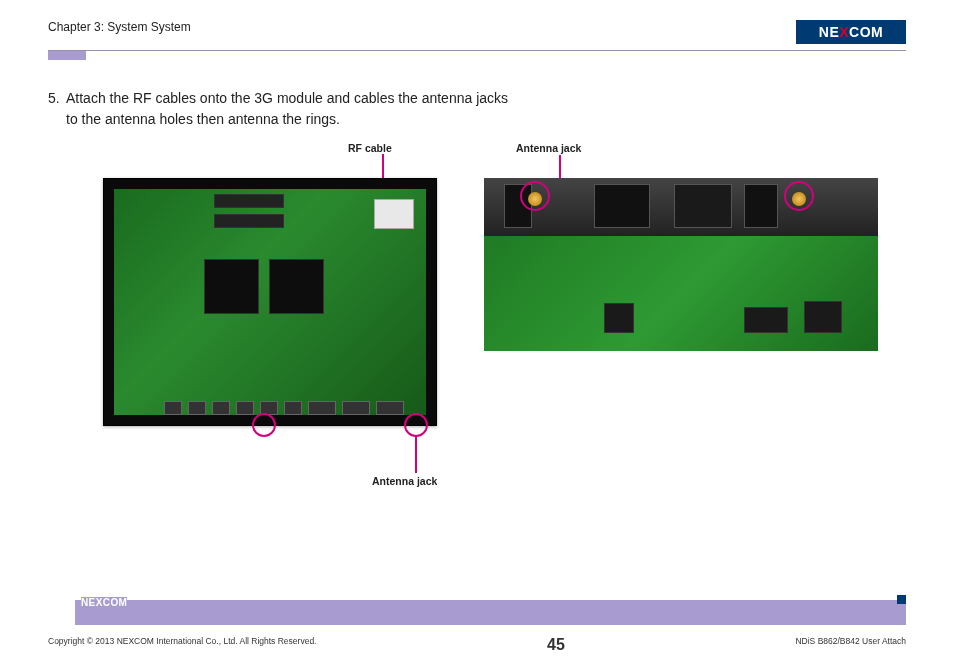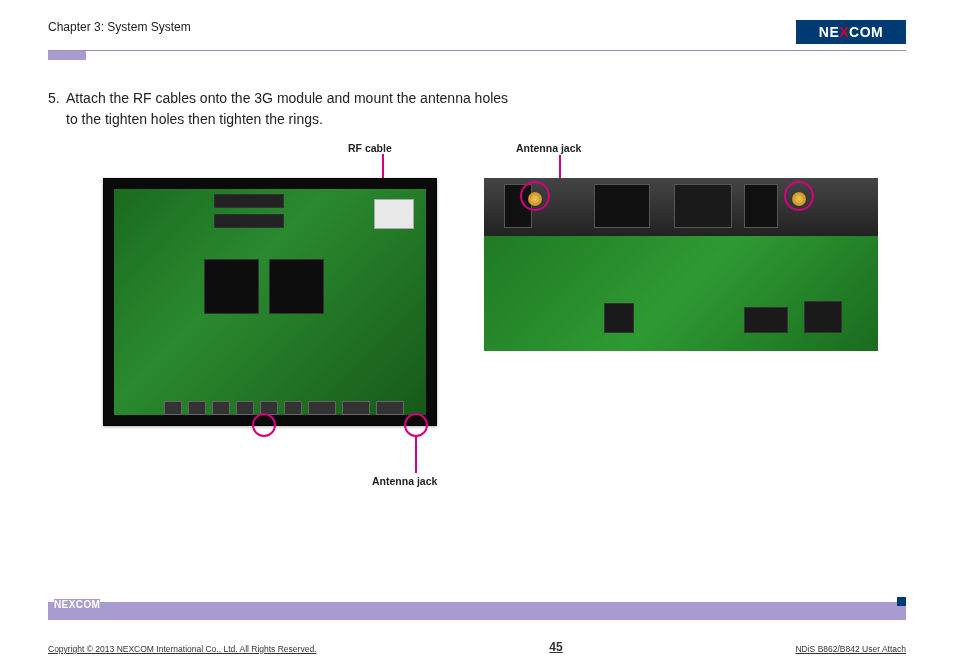--- a/index.html
+++ b/index.html
@@ -262,23 +262,24 @@
     .small-chip.sc1 { left: 120px; width: 30px; height: 30px; }
     .small-chip.sc2 { left: 260px; width: 44px; height: 26px; }
     .small-chip.sc3 { left: 320px; width: 38px; height: 32px; }
     .page-footer {
       position: absolute;
       bottom: 18px;
       left: 48px;
       right: 48px;
     }
     .footer-bar {
-      height: 18px;
+      height: 25px;
       background: #a79bd0;
       position: relative;
+      margin-left: 27px;
     }
     .footer-logo-small {
       position: absolute;
       top: -3px;
       left: 6px;
       background: #a79bd0;
       color: #fff;
       font-size: 10px;
       font-weight: bold;
       font-family: Arial;
@@ -288,28 +289,27 @@
       position: absolute;
       right: 0;
       top: -5px;
       width: 9px;
       height: 9px;
       background: #003a73;
     }
     .footer-line {
       display: flex;
       justify-content: space-between;
-      align-items: flex-end;
+      align-items: flex-start;
       font-size: 8.5px;
       color: #333;
-      margin-top: 20px;
-      text-decoration: underline;
+      margin-top: 11px;
     }
     .page-num {
-      font-size: 12px;
+      font-size: 16px;
       font-weight: 700;
     }
   </style>
 </head>
 <body>
 
 <div class="page-header">
   <div class="chapter-title">Chapter 3: System System</div>
   <div class="logo">
     <span>NE</span>
@@ -318,22 +318,22 @@
   </div>
 </div>
 
 <div class="header-rule"></div>
 <div class="header-accent"></div>
 
 <div class="content">
   <div class="instruction-line">
     <span class="step-num">5.</span>
     <span>
-      <span>Attach the RF cables onto the 3G module and mount the antenna holes</span><br>
-      <span>to the tighten holes then tighten the rings.</span>
+      <span>Attach the RF cables onto the 3G module and cables the antenna jacks</span><br>
+      <span>to the antenna holes then antenna the rings.</span>
     </span>
   </div>
 
   <div class="figures-row">
 
     <div class="figure-col left">
       <div class="label rf-cable">RF cable</div>
       <div class="callout-line rf"></div>
       <div class="callout-circle c1"></div>
 

